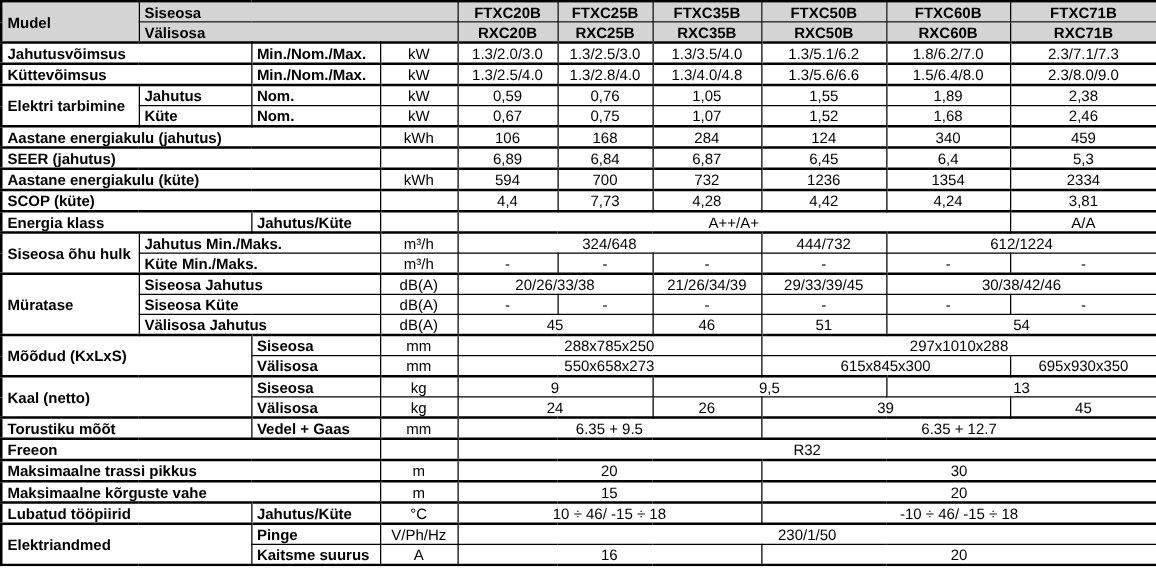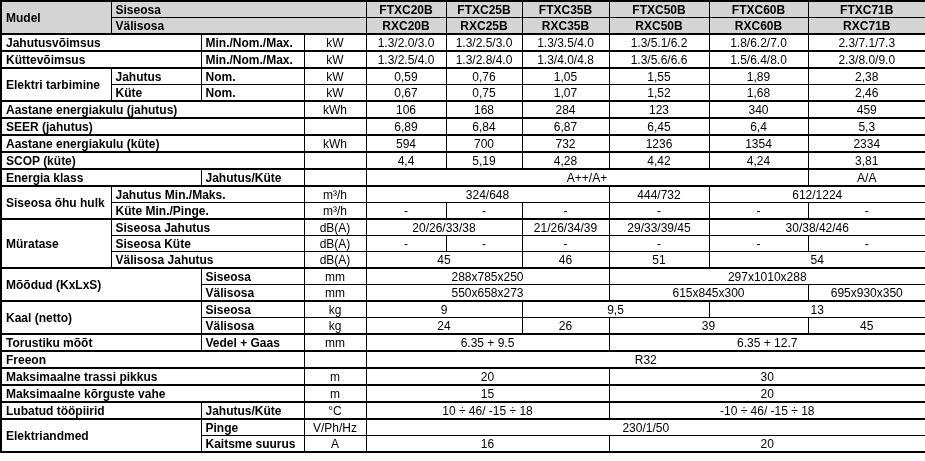--- a/index.html
+++ b/index.html
@@ -109,21 +109,21 @@
         <td class="val">1,52</td>
         <td class="val">1,68</td>
         <td class="val">2,46</td>
       </tr>
       <tr class="g">
         <td colspan="3" class="lbl">Aastane energiakulu (jahutus)</td>
         <td class="unit">kWh</td>
         <td class="val">106</td>
         <td class="val">168</td>
         <td class="val">284</td>
-        <td class="val">123</td>
+        <td class="val">124</td>
         <td class="val">340</td>
         <td class="val">459</td>
       </tr>
       <tr class="g">
         <td colspan="3" class="lbl">SEER (jahutus)</td>
         <td class="unit"></td>
         <td class="val">6,89</td>
         <td class="val">6,84</td>
         <td class="val">6,87</td>
         <td class="val">6,45</td>
@@ -137,21 +137,21 @@
         <td class="val">700</td>
         <td class="val">732</td>
         <td class="val">1236</td>
         <td class="val">1354</td>
         <td class="val">2334</td>
       </tr>
       <tr class="g">
         <td colspan="3" class="lbl">SCOP (küte)</td>
         <td class="unit"></td>
         <td class="val">4,4</td>
-        <td class="val">5,19</td>
+        <td class="val">7,73</td>
         <td class="val">4,28</td>
         <td class="val">4,42</td>
         <td class="val">4,24</td>
         <td class="val">3,81</td>
       </tr>
       <tr class="g">
         <td colspan="2" class="lbl">Energia klass</td>
         <td class="lbl">Jahutus/Küte</td>
         <td class="unit"></td>
         <td colspan="5" class="val">A++/A+</td>
@@ -159,21 +159,21 @@
       </tr>
       <tr class="g">
         <td rowspan="2" class="lbl">Siseosa õhu hulk</td>
         <td colspan="2" class="lbl">Jahutus Min./Maks.</td>
         <td class="unit">m³/h</td>
         <td colspan="3" class="val">324/648</td>
         <td class="val">444/732</td>
         <td colspan="2" class="val">612/1224</td>
       </tr>
       <tr>
-        <td colspan="2" class="lbl">Küte Min./Pinge.</td>
+        <td colspan="2" class="lbl">Küte Min./Maks.</td>
         <td class="unit">m³/h</td>
         <td class="val">-</td>
         <td class="val">-</td>
         <td class="val">-</td>
         <td class="val">-</td>
         <td class="val">-</td>
         <td class="val">-</td>
       </tr>
       <tr class="g">
         <td rowspan="3" class="lbl">Müratase</td>

